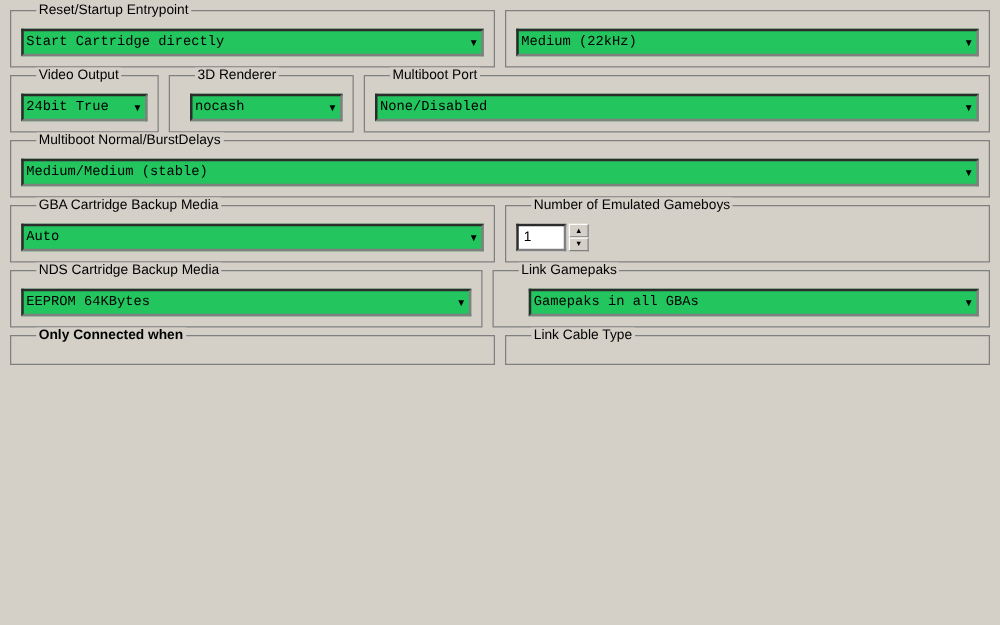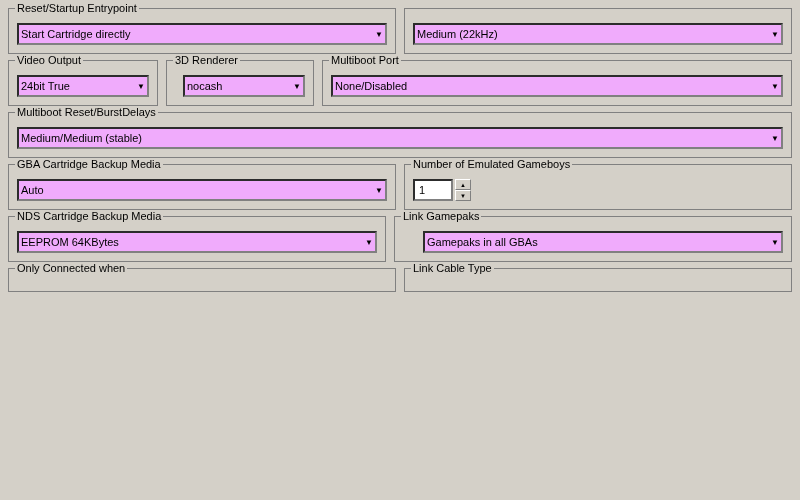--- a/index.html
+++ b/index.html
@@ -22,23 +22,23 @@
       gap: 6px;
     }
 
     .row {
       display: flex;
       gap: 8px;
       align-items: stretch;
     }
 
     select {
-      background: #f0abfc;
+      background: #22c55e;
       border: 2px inset #808080;
-      font-family: Liberation Sans, sans-serif;
+      font-family: Liberation Mono, monospace;
       font-size: 11px;
       color: #000;
       height: 22px;
       padding: 1px 2px;
       width: 100%;
       -webkit-appearance: none;
       appearance: none;
       padding-right: 20px;
       cursor: pointer;
     }
@@ -99,21 +99,21 @@
     .group-outer {
       border: 1px solid #808080;
       position: relative;
       padding: 14px 8px 8px 8px;
       background: #d4d0c8;
     }
 
     .group-outer .group-label {
       position: absolute;
       top: -7px;
-      left: 6px;
+      left: 20px;
       background: #d4d0c8;
       padding: 0 2px;
       font-size: 11px;
     }
   </style>
 </head>
 <body>
 
 <div class="main-panel">
 
@@ -135,21 +135,21 @@
           <option selected="">Medium (22kHz)</option>
           <option>High (44kHz)</option>
         </select>
       </div>
     </div>
   </div>
 
   <div class="row">
     <div class="group-outer" style="flex:0 0 auto;">
       <span class="group-label">Video Output</span>
-      <div class="select-container" style="width:132px;">
+      <div class="select-container" style="width:101px;">
         <select>
           <option>16bit</option>
           <option selected="">24bit True</option>
           <option>32bit</option>
         </select>
       </div>
     </div>
     <div class="group-outer" style="flex:0 0 auto;padding-left:16px;">
       <span class="group-label">3D Renderer</span>
       <div class="select-container" style="width:122px;">
@@ -166,21 +166,21 @@
           <option selected="">None/Disabled</option>
           <option>COM1</option>
           <option>COM2</option>
         </select>
       </div>
     </div>
   </div>
 
   <div class="row">
     <div class="group-outer" style="flex:1;">
-      <span class="group-label">Multiboot Reset/BurstDelays</span>
+      <span class="group-label">Multiboot Normal/BurstDelays</span>
       <div class="select-container">
         <select>
           <option>Slow/Slow</option>
           <option selected="">Medium/Medium (stable)</option>
           <option>Fast/Fast</option>
         </select>
       </div>
     </div>
   </div>
 
@@ -226,21 +226,21 @@
         <select>
           <option selected="">Gamepaks in all GBAs</option>
           <option>Gamepak only in GBA 1</option>
           <option>None</option>
         </select>
       </div>
     </div>
   </div>
 
   <div class="row">
-    <div class="group-outer" style="flex:1;">
+    <div class="group-outer" style="flex:1;font-weight:bold;">
       <span class="group-label">Only Connected when</span>
     </div>
     <div class="group-outer" style="flex:1;">
       <span class="group-label">Link Cable Type</span>
     </div>
   </div>
 
 </div>
 
 </body></html>

